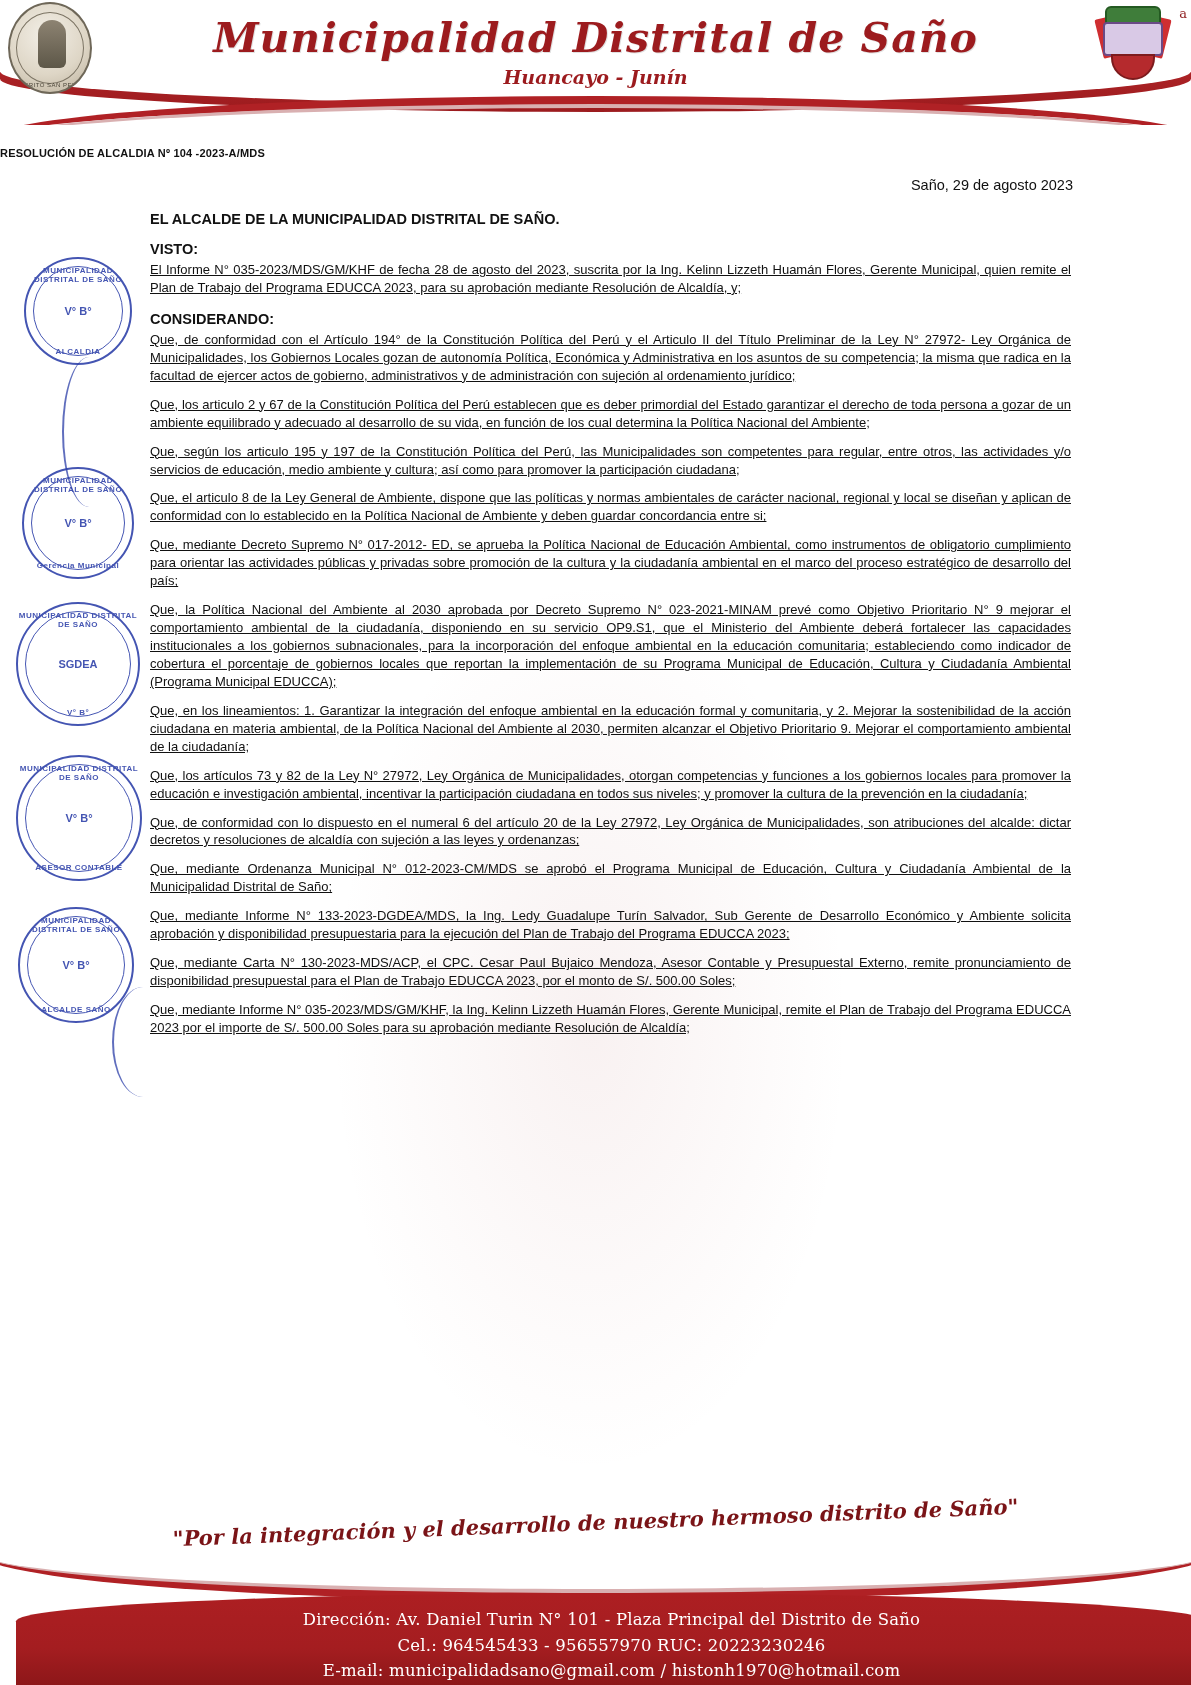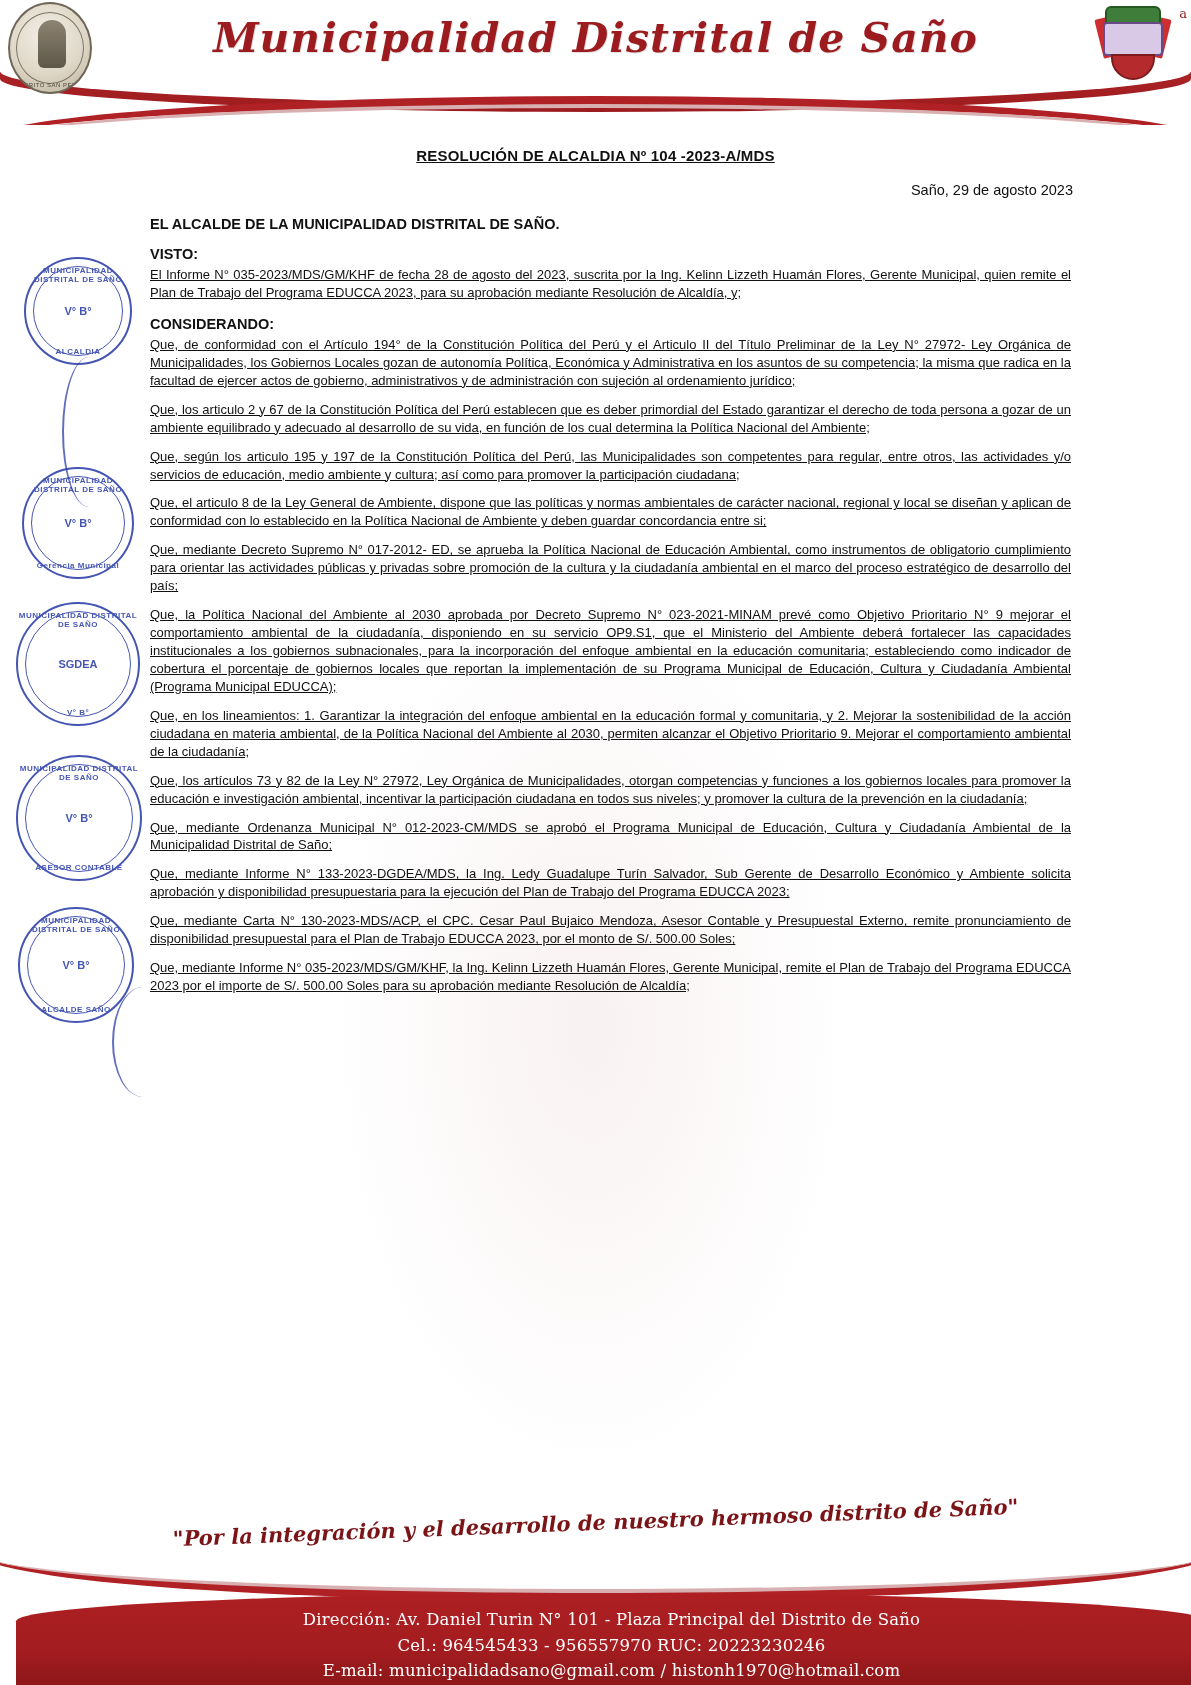--- a/index.html
+++ b/index.html
@@ -130,25 +130,23 @@
   }
 
   
   .doc {
     position: relative;
     width: 1191px;
     padding: 0;
   }
   .res-title {
     margin-top: 22px;
-    text-align: center;
-    font-size: 15px;
-    font-weight: bold;
-    color: #111;
-    text-decoration: underline;
+    font-size: 11px;
+    font-weight: bold;
+    color: #111;
     letter-spacing: .2px;
   }
   .date-line {
     margin-top: 18px;
     padding-right: 118px;
     text-align: right;
     font-size: 14.5px;
     color: #111;
     padding-left: 20px;
   }
@@ -284,20 +282,21 @@
   <div class="header-arc"></div>
   <div class="header-arc2"></div>
 
   <div class="crest-left">
     <div class="ring"></div>
     <div class="figure"></div>
     <div class="txt">DISTRITO SAN PEDRO</div>
   </div>
 
   <div class="header-title">Municipalidad Distrital de Saño</div>
+  <div class="header-sub">Huancayo - Junín</div>
 
   <div class="crest-right">
     <div class="flag"></div>
     <div class="flag r"></div>
     <div class="shieldtop"></div>
     <div class="shieldmid"></div>
     <div class="shieldbot"></div>
   </div>
   <div class="corner-mark">a</div>
 </div>
@@ -317,20 +316,21 @@
     <div class="sec-label">CONSIDERANDO:</div>
 
     <p class="para tight">Que, de conformidad con el Artículo 194° de la Constitución Política del Perú y el Articulo II del Título Preliminar de la Ley N° 27972- Ley Orgánica de Municipalidades, los Gobiernos Locales gozan de autonomía Política, Económica y Administrativa en los asuntos de su competencia; la misma que radica en la facultad de ejercer actos de gobierno, administrativos y de administración con sujeción al ordenamiento jurídico;</p>
     <p class="para">Que, los articulo 2 y 67 de la Constitución Política del Perú establecen que es deber primordial del Estado garantizar el derecho de toda persona a gozar de un ambiente equilibrado y adecuado al desarrollo de su vida, en función de los cual determina la Política Nacional del Ambiente;</p>
     <p class="para">Que, según los articulo 195 y 197 de la Constitución Política del Perú, las Municipalidades son competentes para regular, entre otros, las actividades y/o servicios de educación, medio ambiente y cultura; así como para promover la participación ciudadana;</p>
     <p class="para">Que, el articulo 8 de la Ley General de Ambiente, dispone que las políticas y normas ambientales de carácter nacional, regional y local se diseñan y aplican de conformidad con lo establecido en la Política Nacional de Ambiente y deben guardar concordancia entre si;</p>
     <p class="para">Que, mediante Decreto Supremo N° 017-2012- ED, se aprueba la Política Nacional de Educación Ambiental, como instrumentos de obligatorio cumplimiento para orientar las actividades públicas y privadas sobre promoción de la cultura y la ciudadanía ambiental en el marco del proceso estratégico de desarrollo del país;</p>
     <p class="para">Que, la Política Nacional del Ambiente al 2030 aprobada por Decreto Supremo N° 023-2021-MINAM prevé como Objetivo Prioritario N° 9 mejorar el comportamiento ambiental de la ciudadanía, disponiendo en su servicio OP9.S1, que el Ministerio del Ambiente deberá fortalecer las capacidades institucionales a los gobiernos subnacionales, para la incorporación del enfoque ambiental en la educación comunitaria; estableciendo como indicador de cobertura el porcentaje de gobiernos locales que reportan la implementación de su Programa Municipal de Educación, Cultura y Ciudadanía Ambiental (Programa Municipal EDUCCA);</p>
     <p class="para">Que, en los lineamientos: 1. Garantizar la integración del enfoque ambiental en la educación formal y comunitaria, y 2. Mejorar la sostenibilidad de la acción ciudadana en materia ambiental, de la Política Nacional del Ambiente al 2030, permiten alcanzar el Objetivo Prioritario 9. Mejorar el comportamiento ambiental de la ciudadanía;</p>
     <p class="para">Que, los artículos 73 y 82 de la Ley N° 27972, Ley Orgánica de Municipalidades, otorgan competencias y funciones a los gobiernos locales para promover la educación e investigación ambiental, incentivar la participación ciudadana en todos sus niveles; y promover la cultura de la prevención en la ciudadanía;</p>
+    <p class="para">Que, de conformidad con lo dispuesto en el numeral 6 del artículo 20 de la Ley 27972, Ley Orgánica de Municipalidades, son atribuciones del alcalde: dictar decretos y resoluciones de alcaldía con sujeción a las leyes y ordenanzas;</p>
     <p class="para">Que, mediante Ordenanza Municipal N° 012-2023-CM/MDS se aprobó el Programa Municipal de Educación, Cultura y Ciudadanía Ambiental de la Municipalidad Distrital de Saño;</p>
     <p class="para">Que, mediante Informe N° 133-2023-DGDEA/MDS, la Ing. Ledy Guadalupe Turín Salvador, Sub Gerente de Desarrollo Económico y Ambiente solicita aprobación y disponibilidad presupuestaria para la ejecución del Plan de Trabajo del Programa EDUCCA 2023;</p>
     <p class="para">Que, mediante Carta N° 130-2023-MDS/ACP, el CPC. Cesar Paul Bujaico Mendoza, Asesor Contable y Presupuestal Externo, remite pronunciamiento de disponibilidad presupuestal para el Plan de Trabajo EDUCCA 2023, por el monto de S/. 500.00 Soles;</p>
     <p class="para">Que, mediante Informe N° 035-2023/MDS/GM/KHF, la Ing. Kelinn Lizzeth Huamán Flores, Gerente Municipal, remite el Plan de Trabajo del Programa EDUCCA 2023 por el importe de S/. 500.00 Soles para su aprobación mediante Resolución de Alcaldía;</p>
   </div>
 
   <div class="seal" style="left:24px; top:110px; width:108px; height:108px;">
     <div class="outer"></div>
       <div class="inner"></div>
     <div class="arc-top">MUNICIPALIDAD DISTRITAL DE SAÑO</div>

